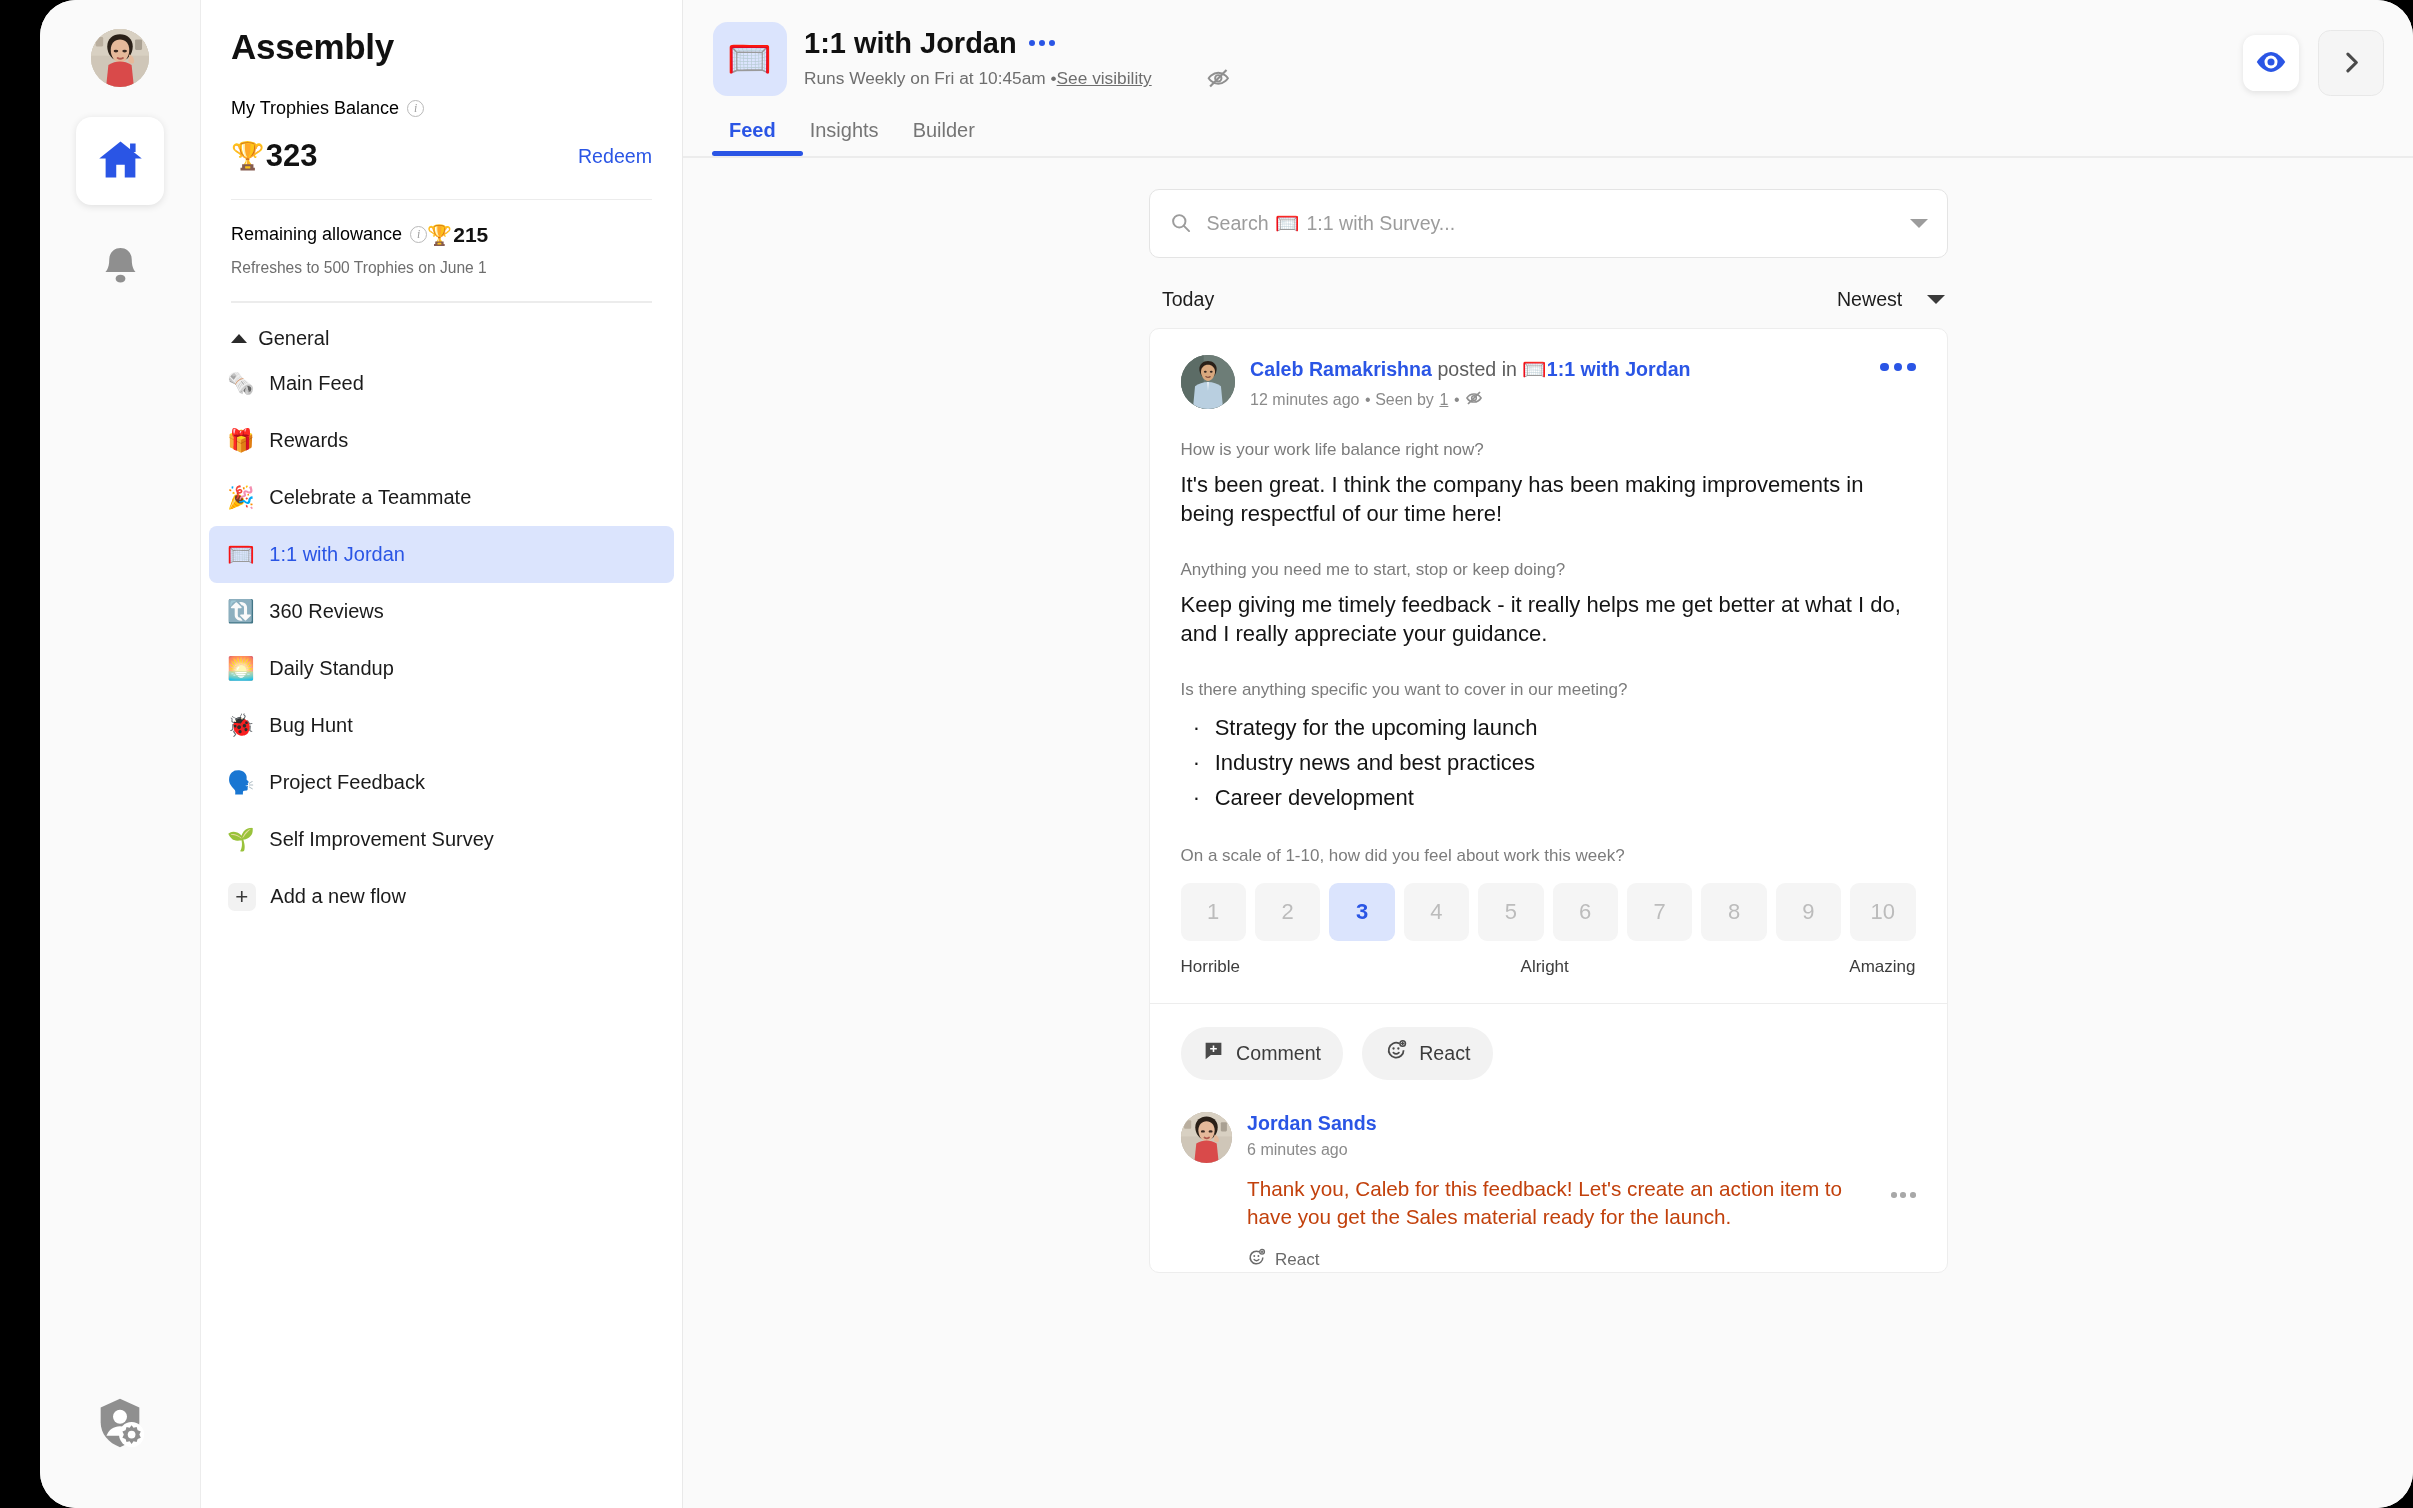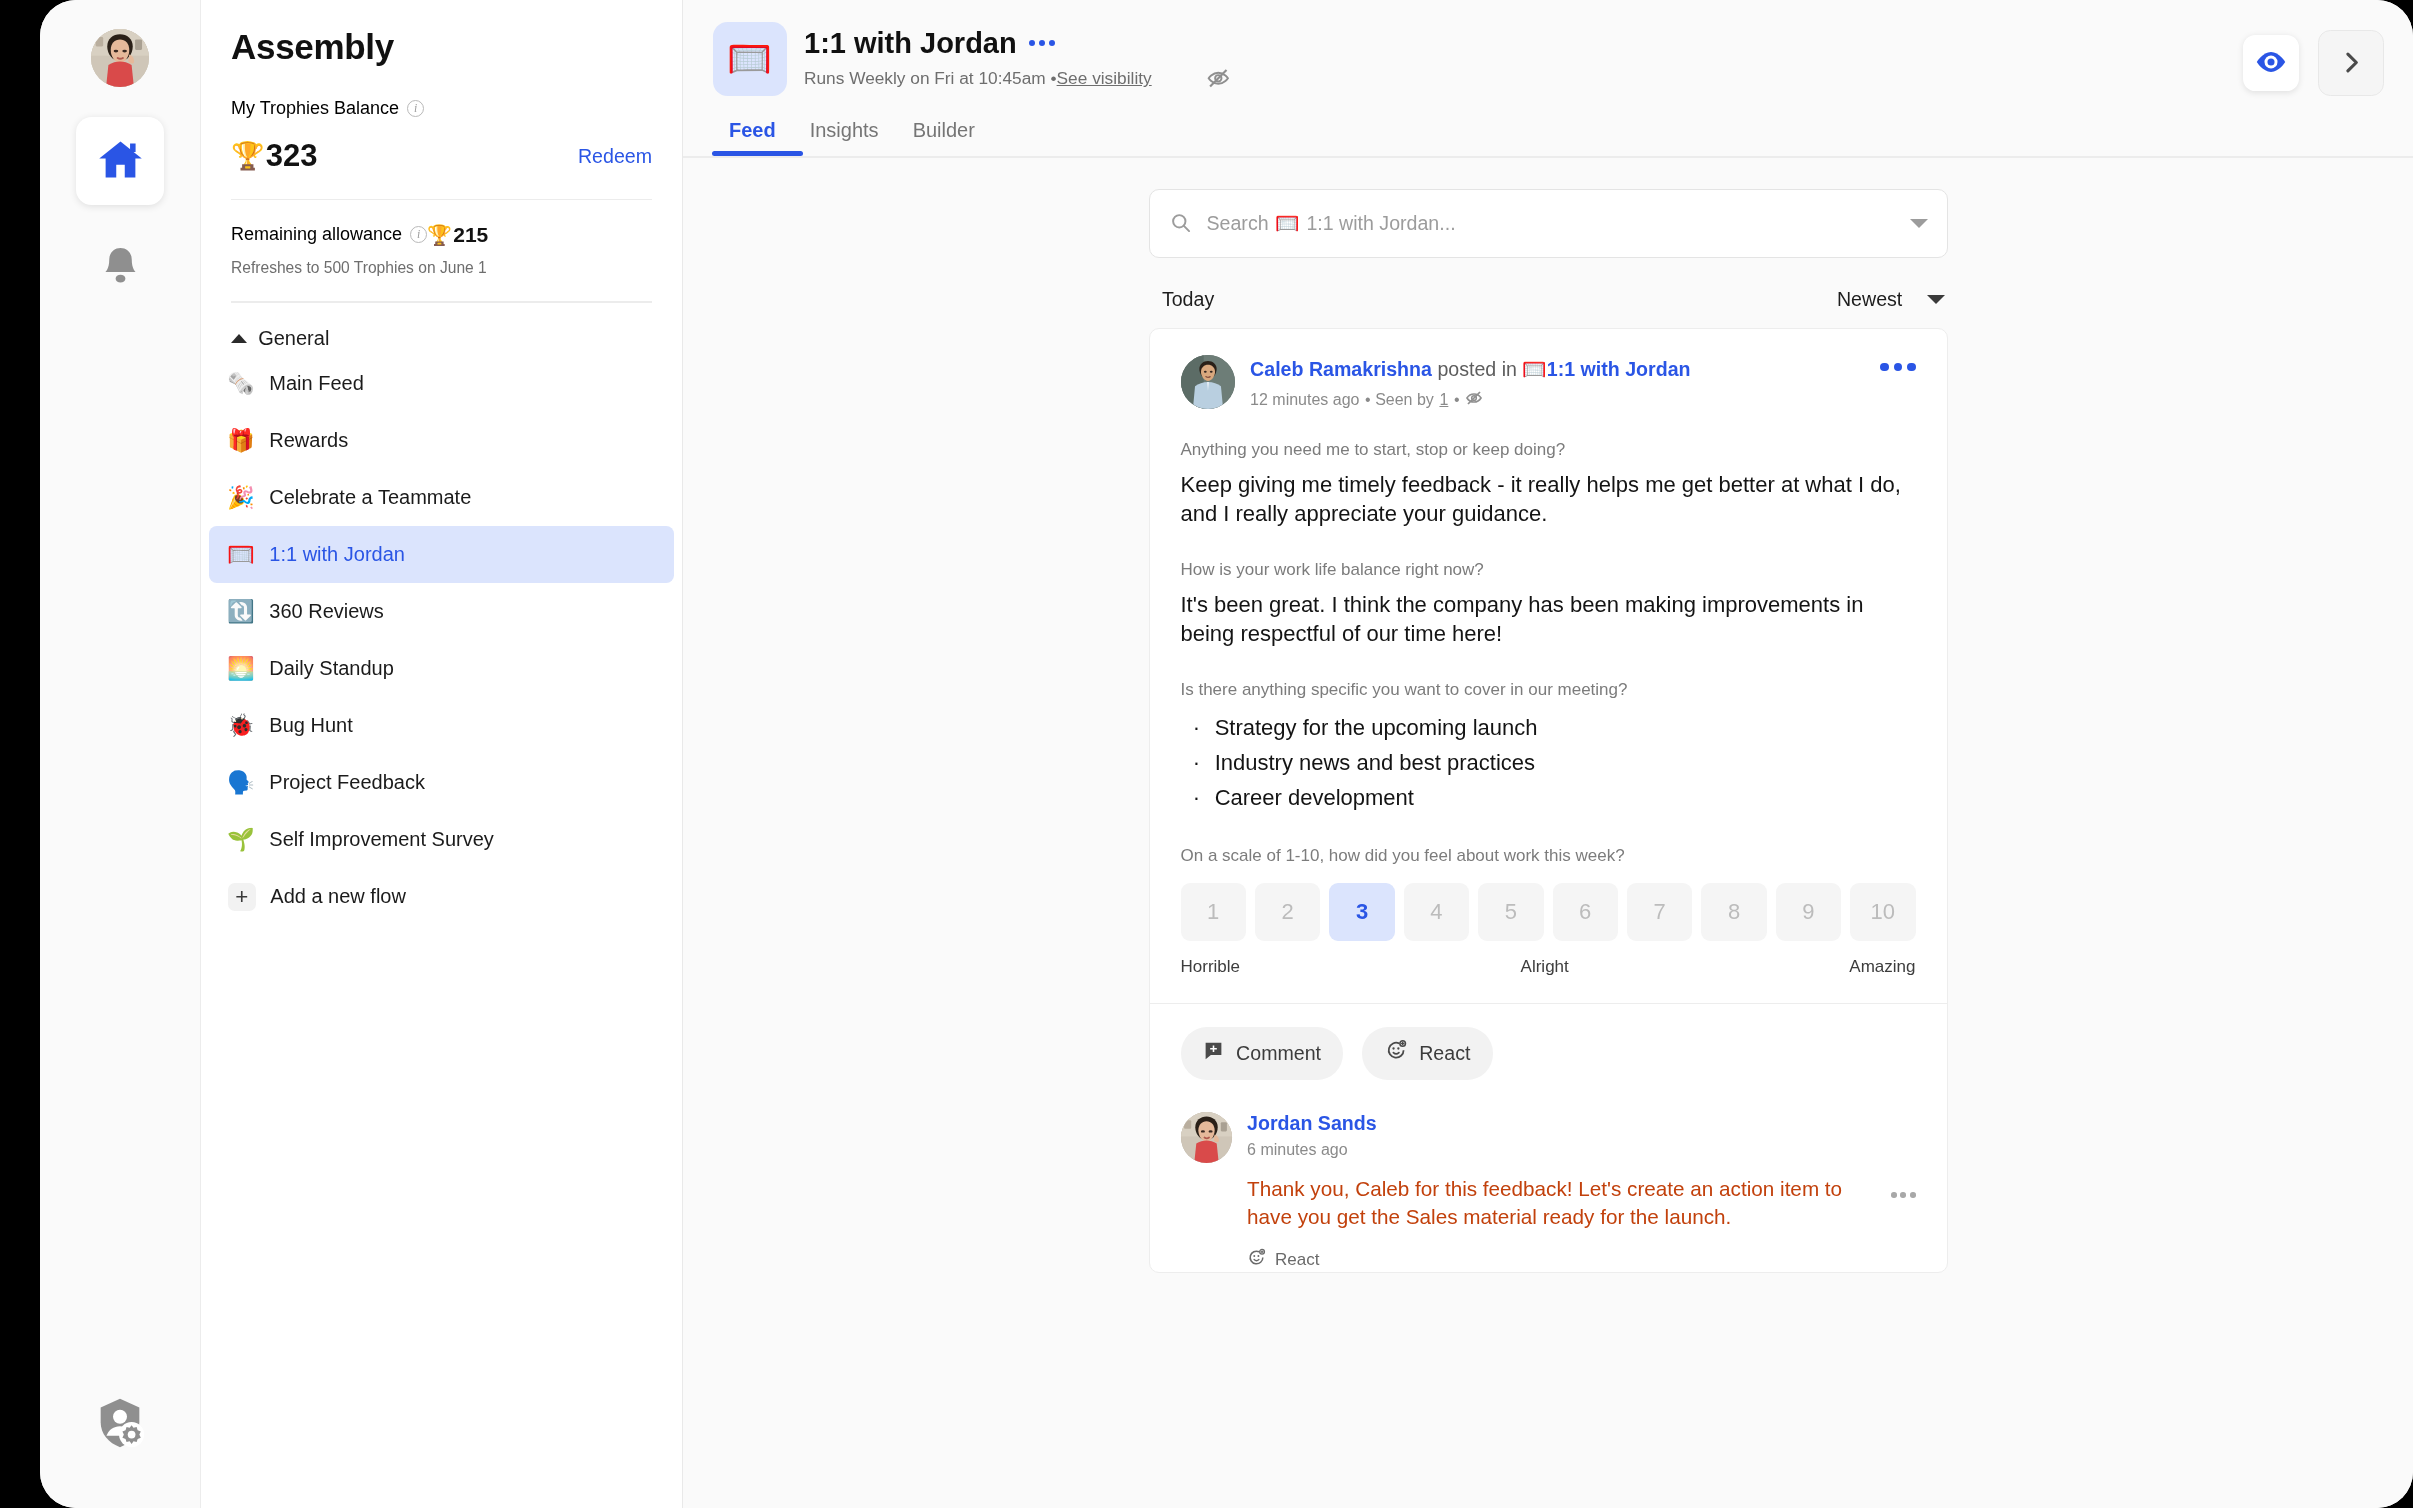--- a/index.html
+++ b/index.html
@@ -398,21 +398,21 @@
         <div class="searchbar">
           <span>
             <svg width="23.5" height="23.5" viewBox="0 0 24 24">
                 <circle cx="10.5" cy="10.5" r="6.3" fill="none" stroke="#9c9c9c" stroke-width="2"></circle>
                 <line x1="15.2" y1="15.2" x2="20.5" y2="20.5" stroke="#9c9c9c" stroke-width="2" stroke-linecap="round"></line>
               </svg>
           </span>
           <span class="ph">
             <span>Search </span>
             <span>🥅</span>
-            <span>1:1 with Jordan...</span>
+            <span>1:1 with Survey...</span>
           </span>
           <span class="caret-dn"></span>
         </div>
 
         <div class="feedmeta">
           <span class="today">Today</span>
           <span class="sort">
             <span>Newest</span>
             <span class="caret-dn"></span>
           </span>
@@ -452,27 +452,27 @@
               </div>
             </div>
             <span class="dots-blue-lg">
                 <i></i>
                 <i></i>
                 <i></i>
               </span>
           </div>
 
           <div class="qa">
+            <div class="q">How is your work life balance right now?</div>
+            <div class="a">It's been great. I think the company has been making improvements in being respectful of our time here!</div>
+          </div>
+
+          <div class="qa">
             <div class="q">Anything you need me to start, stop or keep doing?</div>
             <div class="a">Keep giving me timely feedback - it really helps me get better at what I do, and I really appreciate your guidance.</div>
-          </div>
-
-          <div class="qa">
-            <div class="q">How is your work life balance right now?</div>
-            <div class="a">It's been great. I think the company has been making improvements in being respectful of our time here!</div>
           </div>
 
           <div class="qa">
             <div class="q">Is there anything specific you want to cover in our meeting?</div>
             <ul class="alist">
               <li>
                   <span class="bul">·</span>
                   <span>Strategy for the upcoming launch</span>
                 </li>
               <li>

